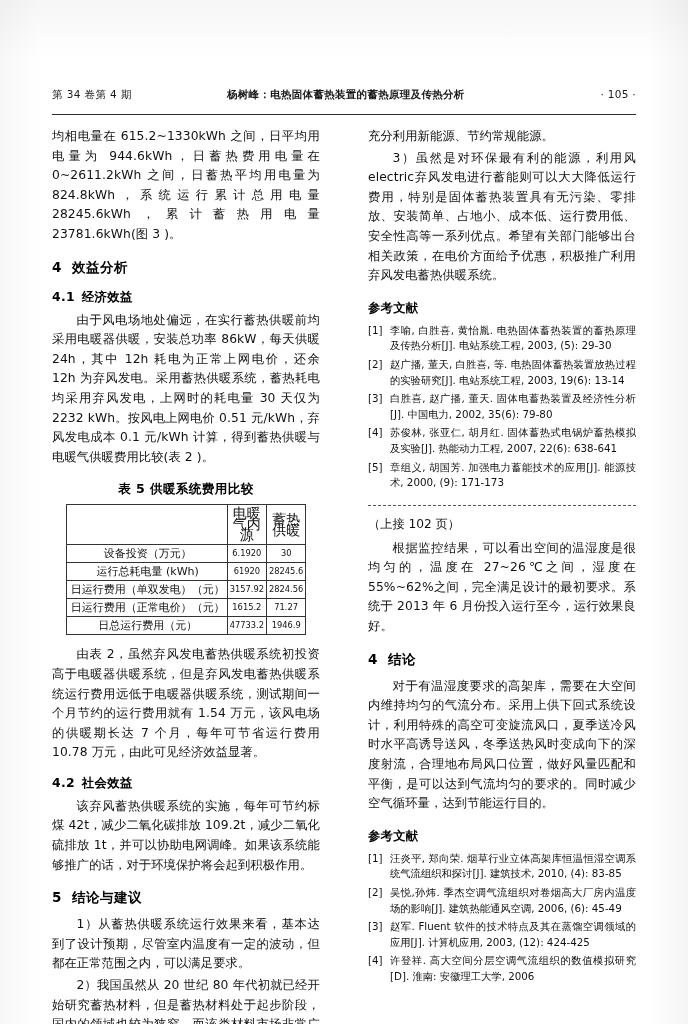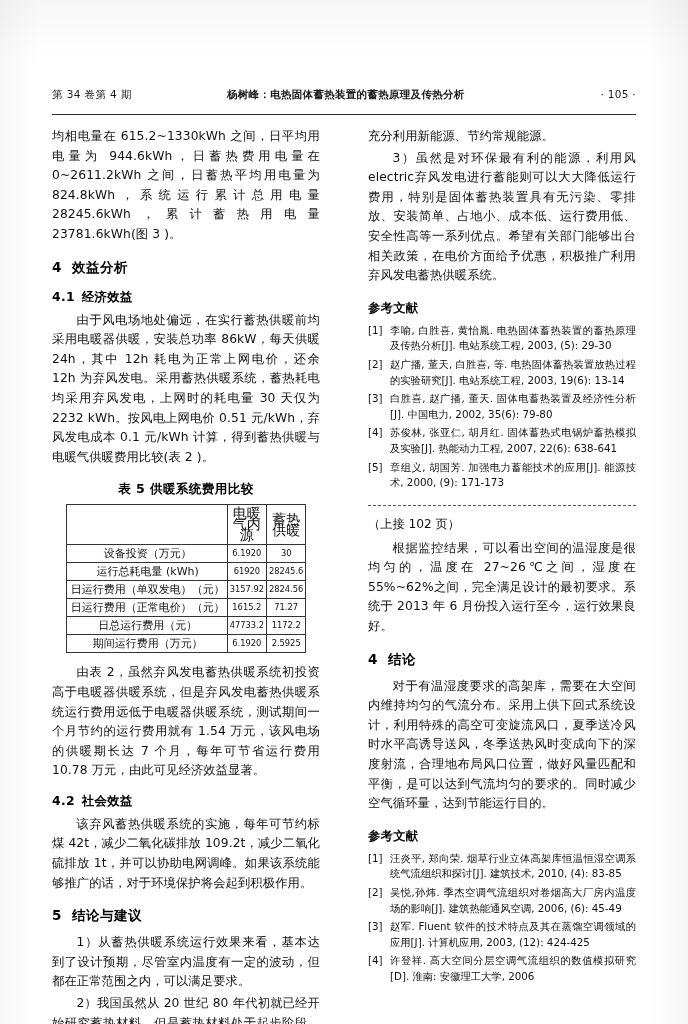--- a/index.html
+++ b/index.html
@@ -214,26 +214,21 @@
               <td>2824.56</td>
             </tr>
             <tr>
               <td class="rowlabel">日运行费用（正常电价）（元）</td>
               <td>1615.2</td>
               <td>71.27</td>
             </tr>
             <tr>
               <td class="rowlabel">日总运行费用（元）</td>
               <td>47733.2</td>
-              <td>1172.2</td>
-            </tr>
-            <tr>
-              <td class="rowlabel">期间运行费用（万元）</td>
-              <td>6.1920</td>
-              <td>2.5925</td>
+              <td>1946.9</td>
             </tr>
           </tbody>
         </table>
 
         <p class="body indent">由表 2，虽然弃风发电蓄热供暖系统初投资高于电暖器供暖系统，但是弃风发电蓄热供暖系统运行费用远低于电暖器供暖系统，测试期间一个月节约的运行费用就有 1.54 万元，该风电场的供暖期长达 7 个月，每年可节省运行费用 10.78 万元，由此可见经济效益显著。</p>
 
         <h3 class="subsec">
           <span class="num">4.2</span><span>社会效益</span>
         </h3>
 

